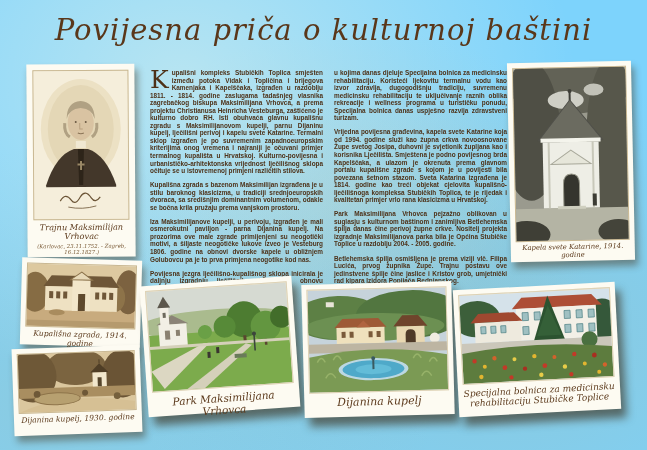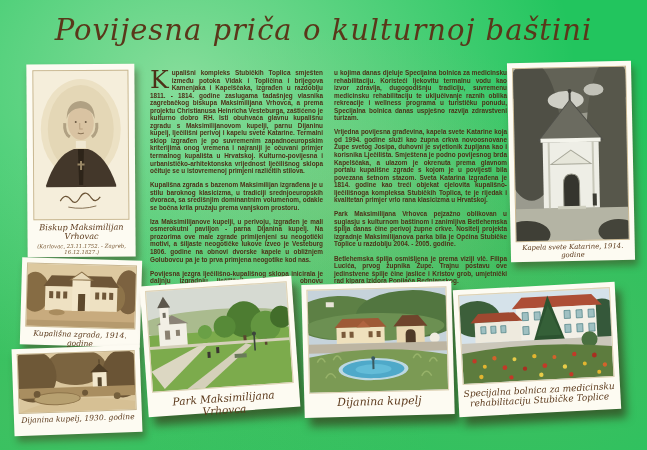--- a/index.html
+++ b/index.html
@@ -1,16 +1,16 @@
 <!DOCTYPE html>
 <html><head>
 <meta charset="utf-8">
 <style>
   html,body{margin:0;padding:0;background:#d8d0bc;}
-  .poster{position:relative;width:647px;height:450px;background:#22c55e;overflow:hidden;
+  .poster{position:relative;width:647px;height:450px;background:#7dd3fc;overflow:hidden;
           font-family:"Liberation Sans",sans-serif;}
   .texture{position:absolute;inset:0;pointer-events:none;z-index:0;
     background:
       radial-gradient(ellipse at 28% 18%, rgba(255,250,228,.45), rgba(255,250,228,0) 60%),
       radial-gradient(ellipse at 78% 75%, rgba(186,160,104,.22), rgba(186,160,104,0) 55%),
       radial-gradient(ellipse at 55% 45%, rgba(204,178,122,.18), rgba(204,178,122,0) 50%),
       radial-gradient(ellipse at 10% 90%, rgba(196,170,112,.20), rgba(196,170,112,0) 45%);}
   .title{position:absolute;top:13px;left:0;width:100%;text-align:center;z-index:2;
          font-family:"DejaVu Serif",serif;font-style:italic;font-size:29px;
          color:#5a371a;letter-spacing:1px;}
@@ -60,21 +60,21 @@
       <path d="M31,52 Q30,62 36,66 M63,52 Q64,62 58,66" stroke="#b0a183" stroke-width="3" fill="none"></path>
       <circle cx="42" cy="51" r="1" fill="#6b5a44"></circle>
       <circle cx="52" cy="51" r="1" fill="#6b5a44"></circle>
       <path d="M44,62 Q47,63.5 50,62" stroke="#8a7356" stroke-width="1" fill="none"></path>
       <path d="M46,52 L46,58 L49,58" stroke="#b89f7e" stroke-width="1" fill="none"></path>
       <rect x="46" y="90" width="2" height="9" fill="#9a8866"></rect>
       <rect x="43.5" y="92.5" width="7" height="2" fill="#9a8866"></rect>
       <path d="M26,130 q5,-9 11,-1 q4,6 9,-3 q5,-8 11,1 q4,6 9,-1" stroke="#6b5436" stroke-width="1.2" fill="none"></path>
       <path d="M34,136 q14,3 28,-1" stroke="#6b5436" stroke-width=".8" fill="none"></path>
     </svg>
-    <div class="caption cap-md">Biskup Maksimilijan Vrhovac</div>
+    <div class="caption cap-md">Trajnu Maksimilijan Vrhovac</div>
     <div class="caption cap-dates">(Karlovac, 23.11.1752. - Zagreb, 16.12.1827.)</div>
   </div>
 
   <div class="card kupalisna-card">
     <svg class="photo" width="108" height="62" viewBox="0 0 108 62">
       <rect width="108" height="62" fill="#ddc9a0"></rect>
       <rect y="42" width="108" height="20" fill="#c8ab7e"></rect>
       <ellipse cx="8" cy="28" rx="14" ry="20" fill="#866c44"></ellipse>
       <ellipse cx="101" cy="26" rx="13" ry="22" fill="#7c6240"></ellipse>
       <ellipse cx="88" cy="32" rx="10" ry="14" fill="#8d7349"></ellipse>

